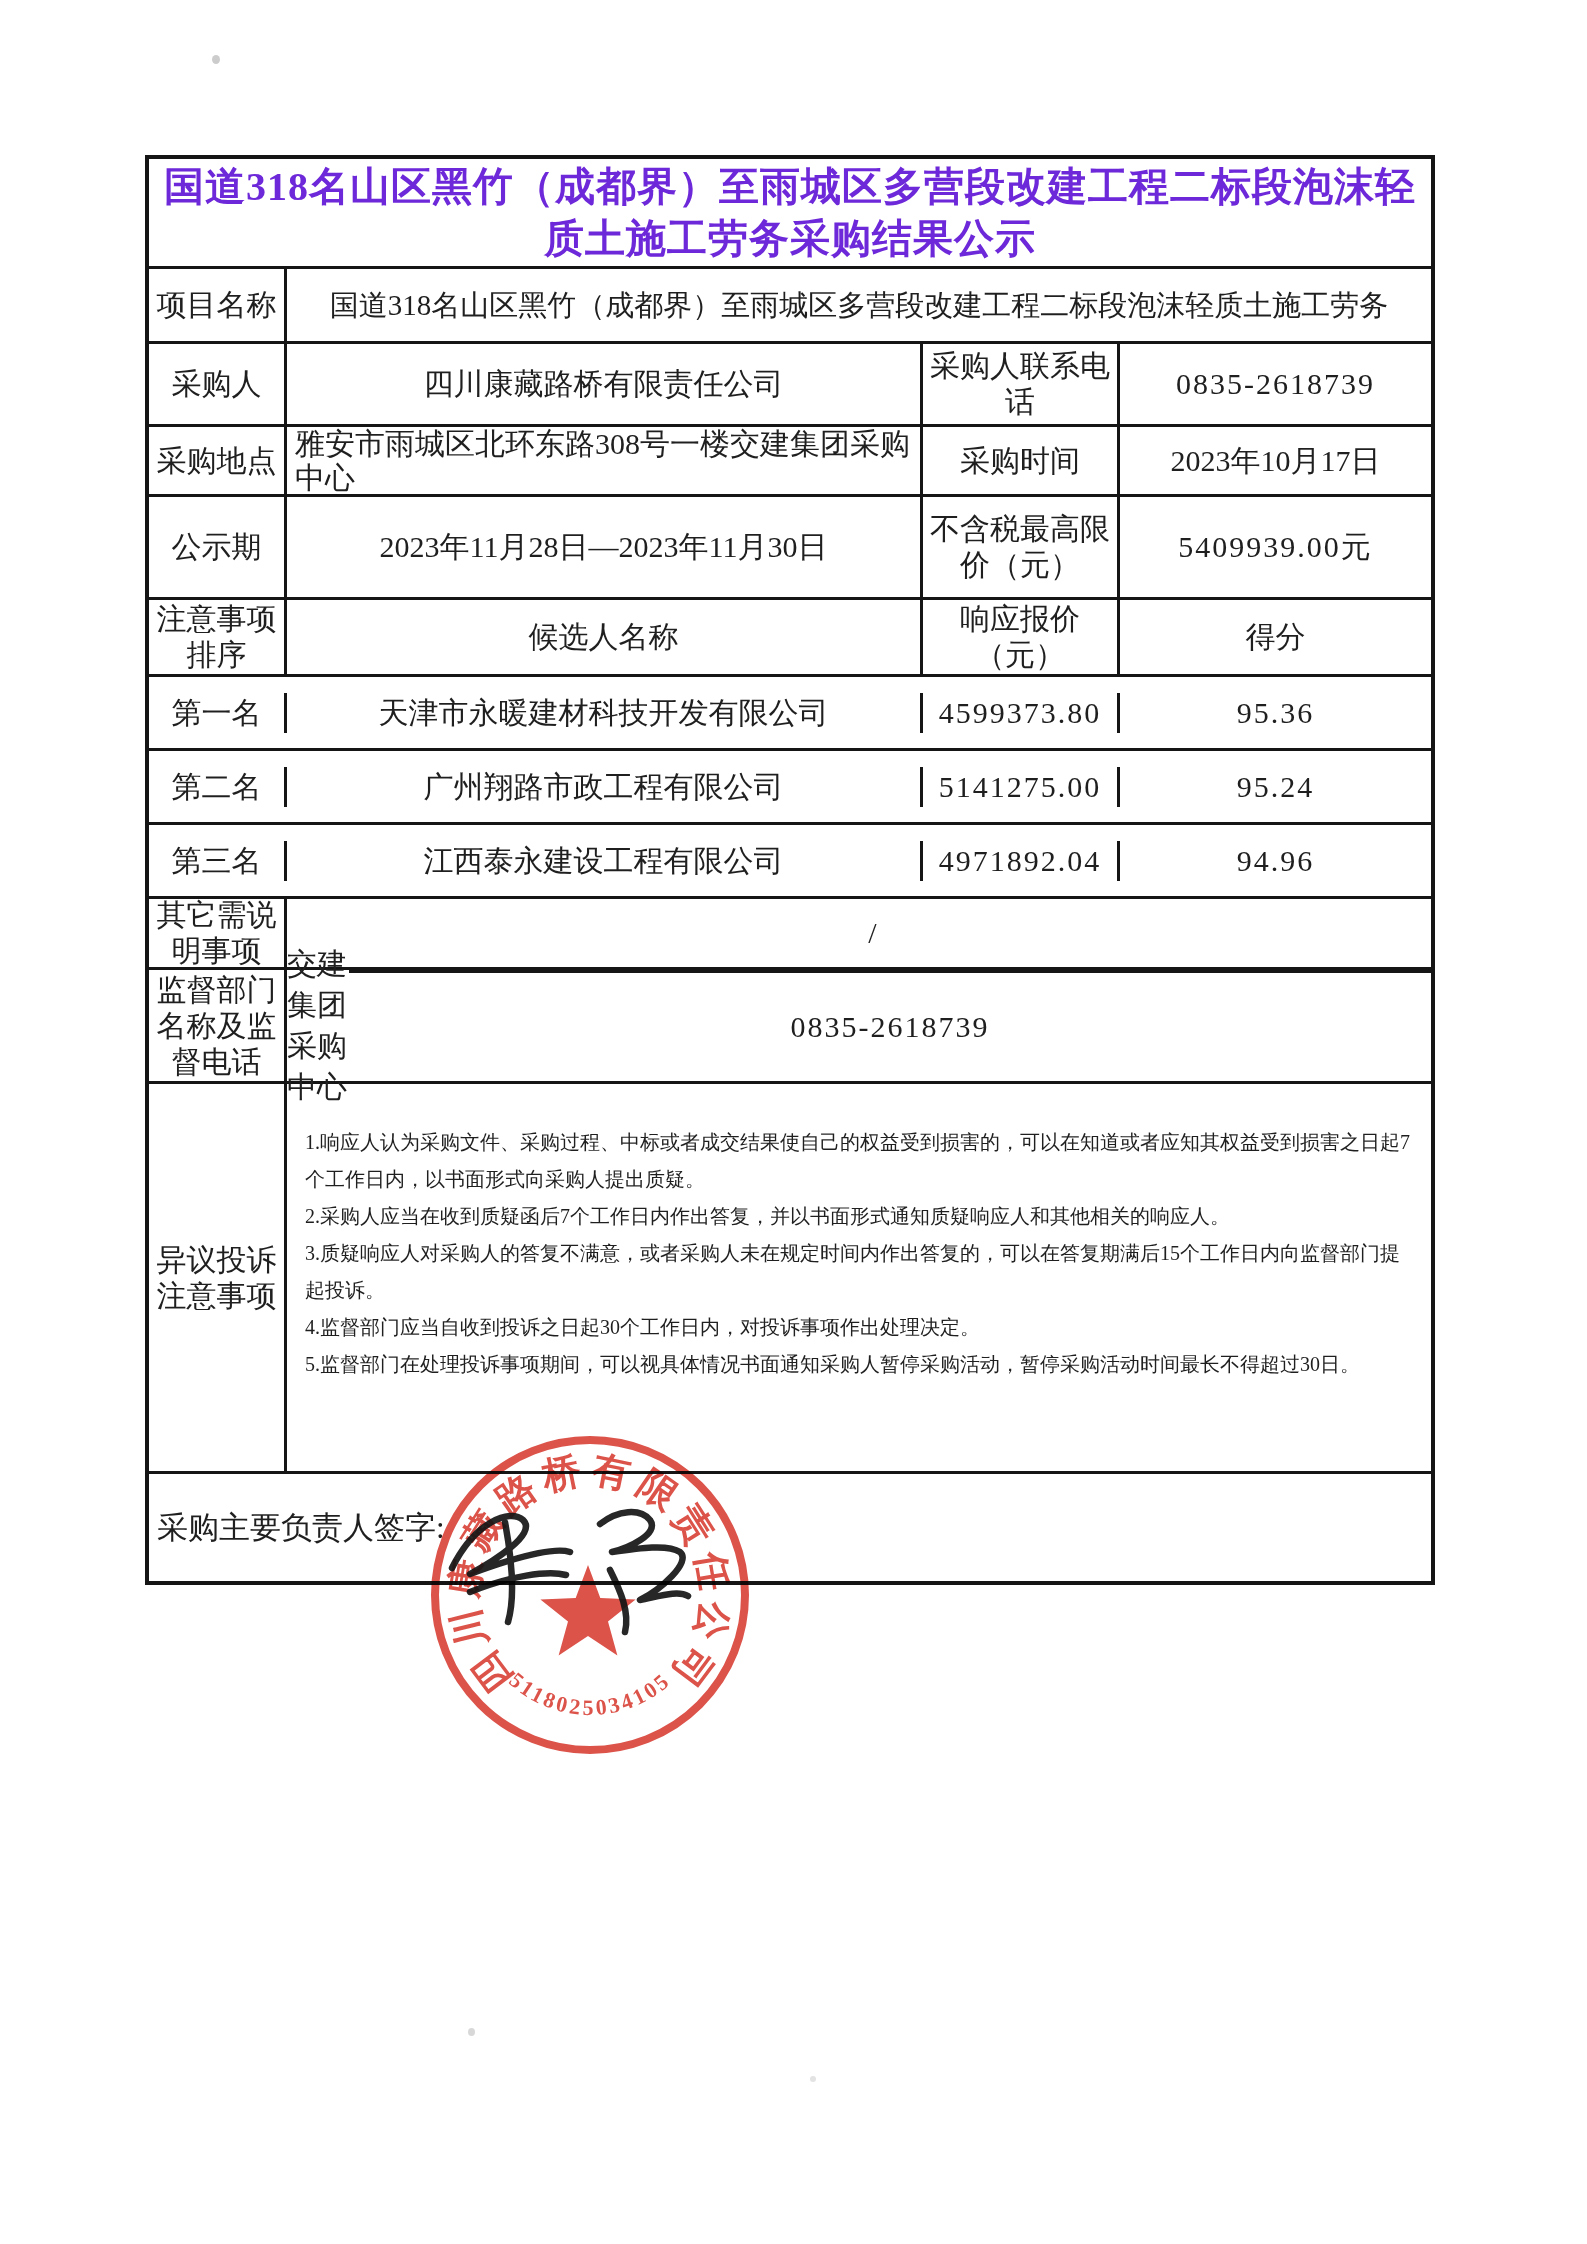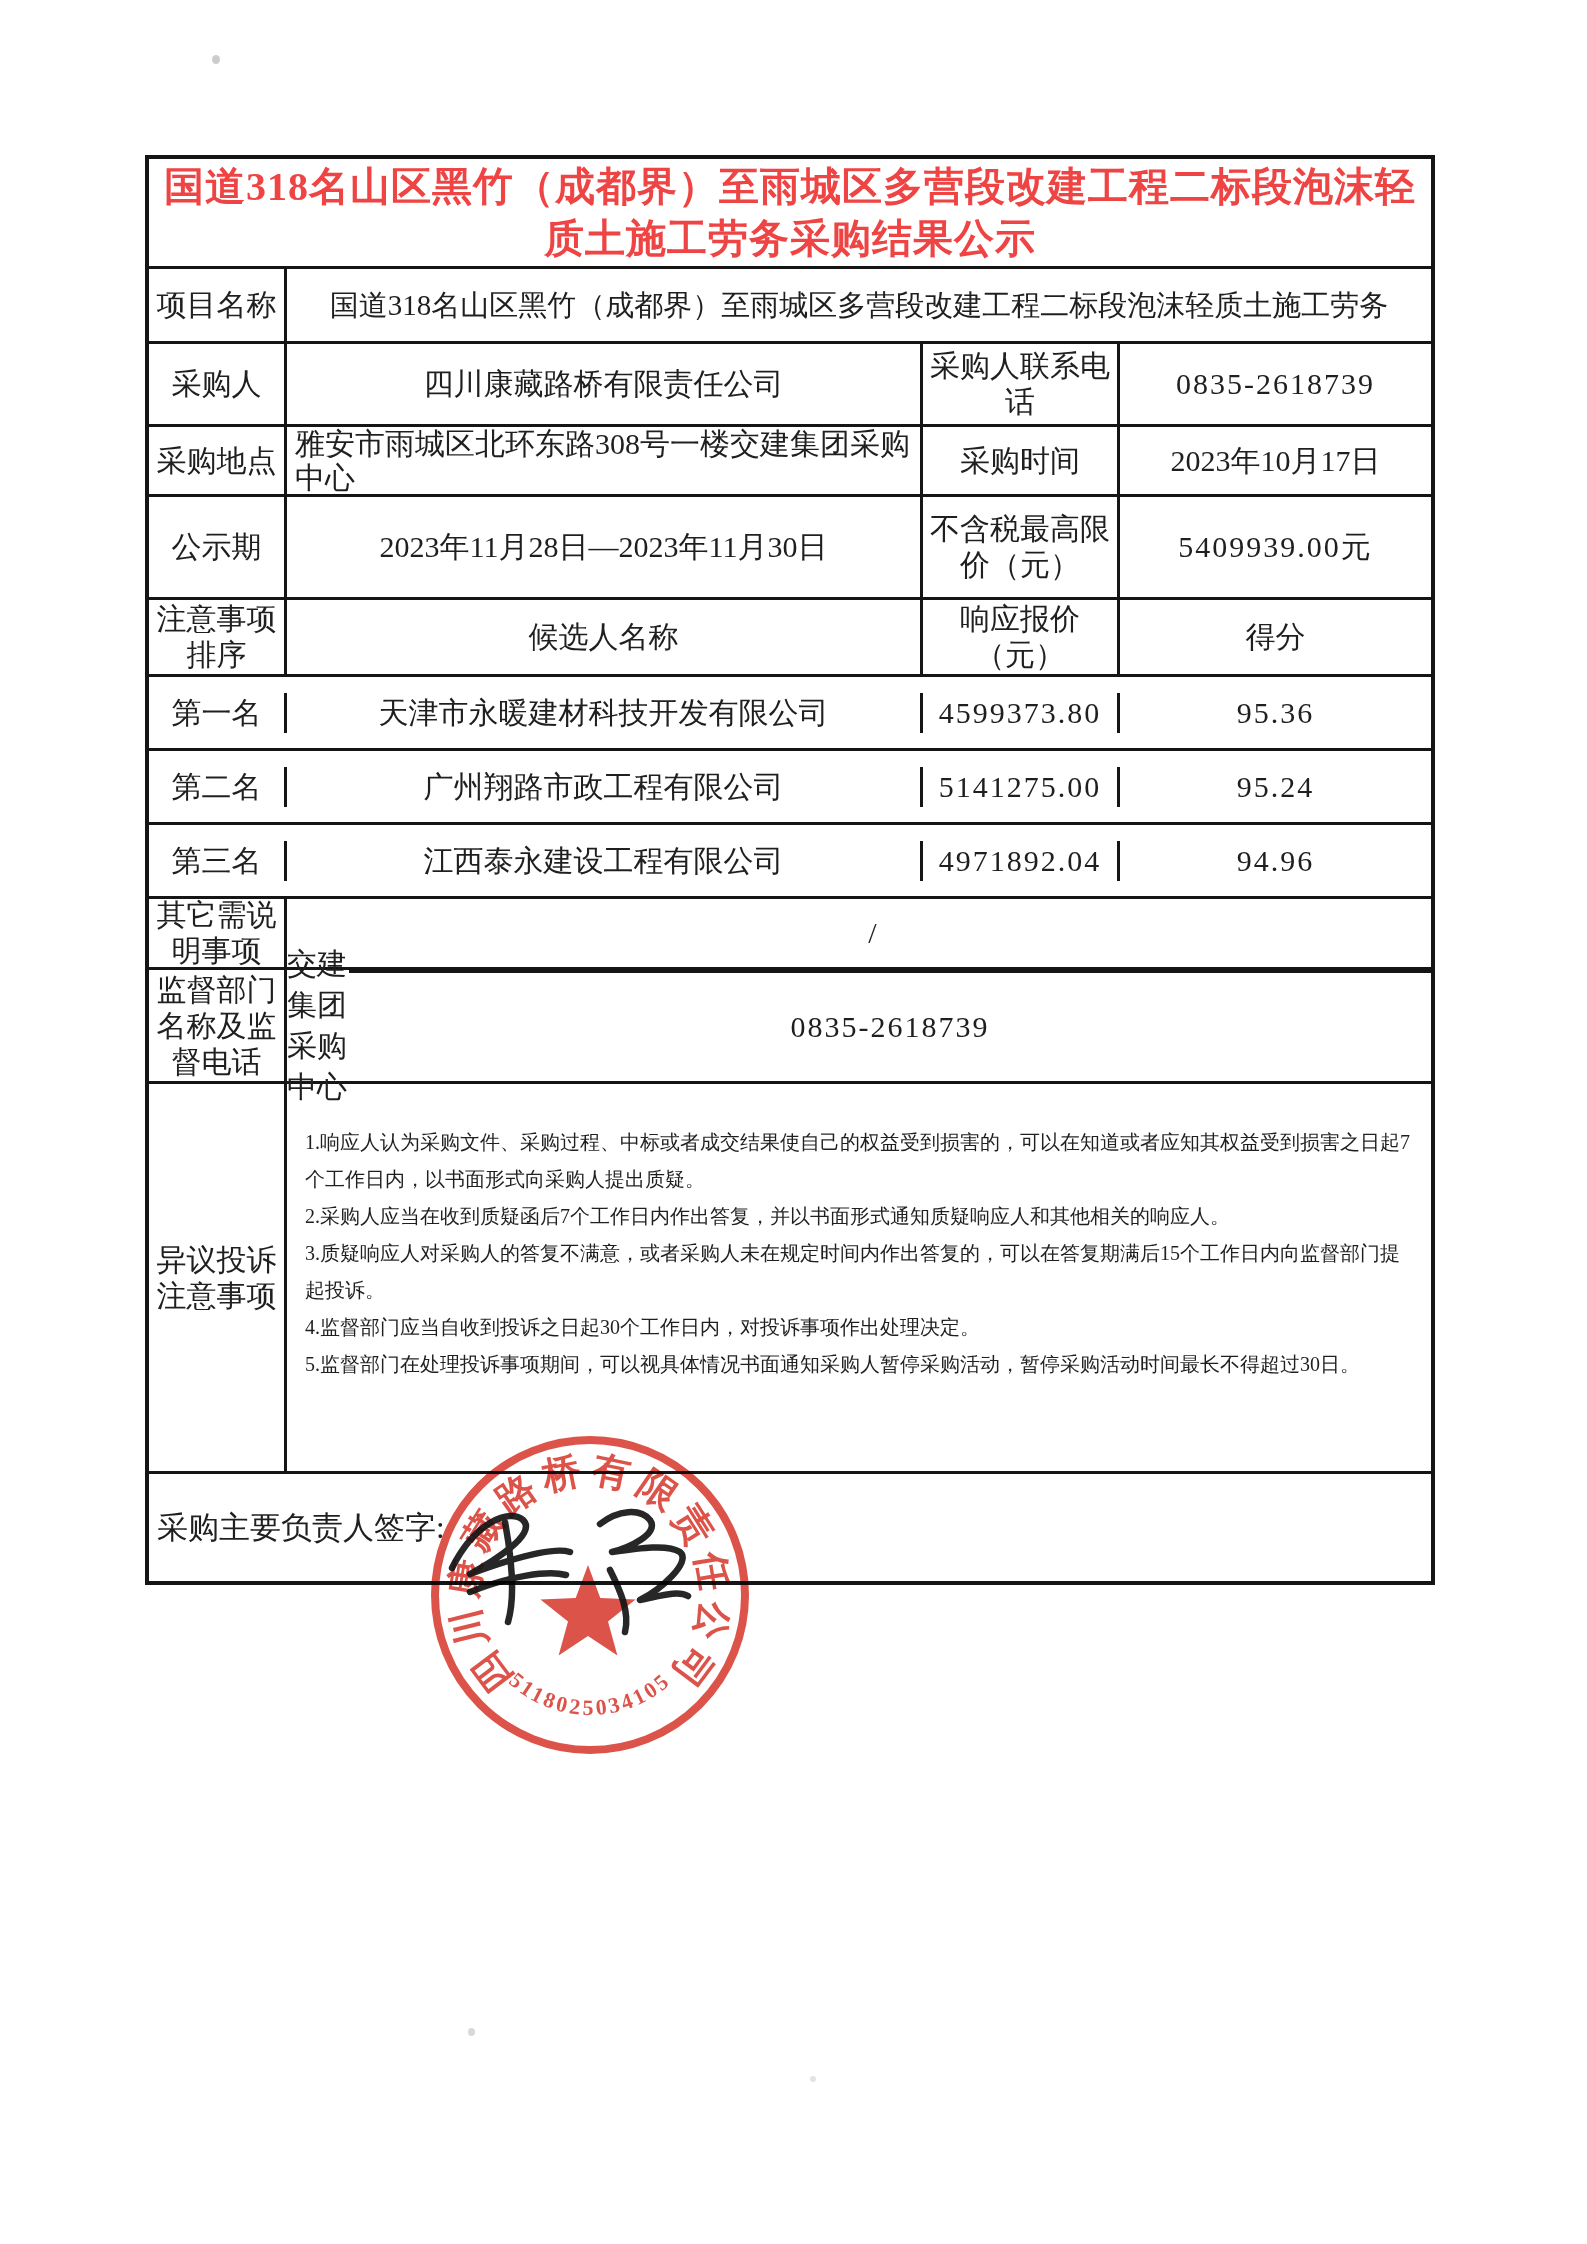--- a/index.html
+++ b/index.html
@@ -32,21 +32,21 @@
   .h-location{height:70px;}
   .h-publicity{height:103px;}
   .h-candhead{height:77px;}
   .h-rank{height:74px;align-items:center;}
   .h-other{height:71px;gap:27px;}
   .h-supervision{height:114px;}
   .h-objection{height:390px;}
   .h-signature{height:110px;}
   .title-cell{
     flex:1;font-size:40px;font-weight:bold;line-height:52px;
-    letter-spacing:1px;color:#ef4444;
+    letter-spacing:1px;color:#6d28d9;
   }
   .left-val{justify-content:flex-start;text-align:left;line-height:34px;padding-left:8px;}
   .num{letter-spacing:2px;}
   .sup-col{flex:1;display:flex;flex-direction:row;}
   .sup-sub{flex:0 0 62px;display:flex;align-items:center;justify-content:center;font-size:30px;box-sizing:border-box;}
   .sup-sub + .sup-sub{border-top:3px solid #151515;flex:1;}
   .objection-body{
     flex:1;display:block;text-align:left;font-size:20px;line-height:37px;
     padding:40px 14px 10px 18px;box-sizing:border-box;white-space:normal;overflow:hidden;
   }

